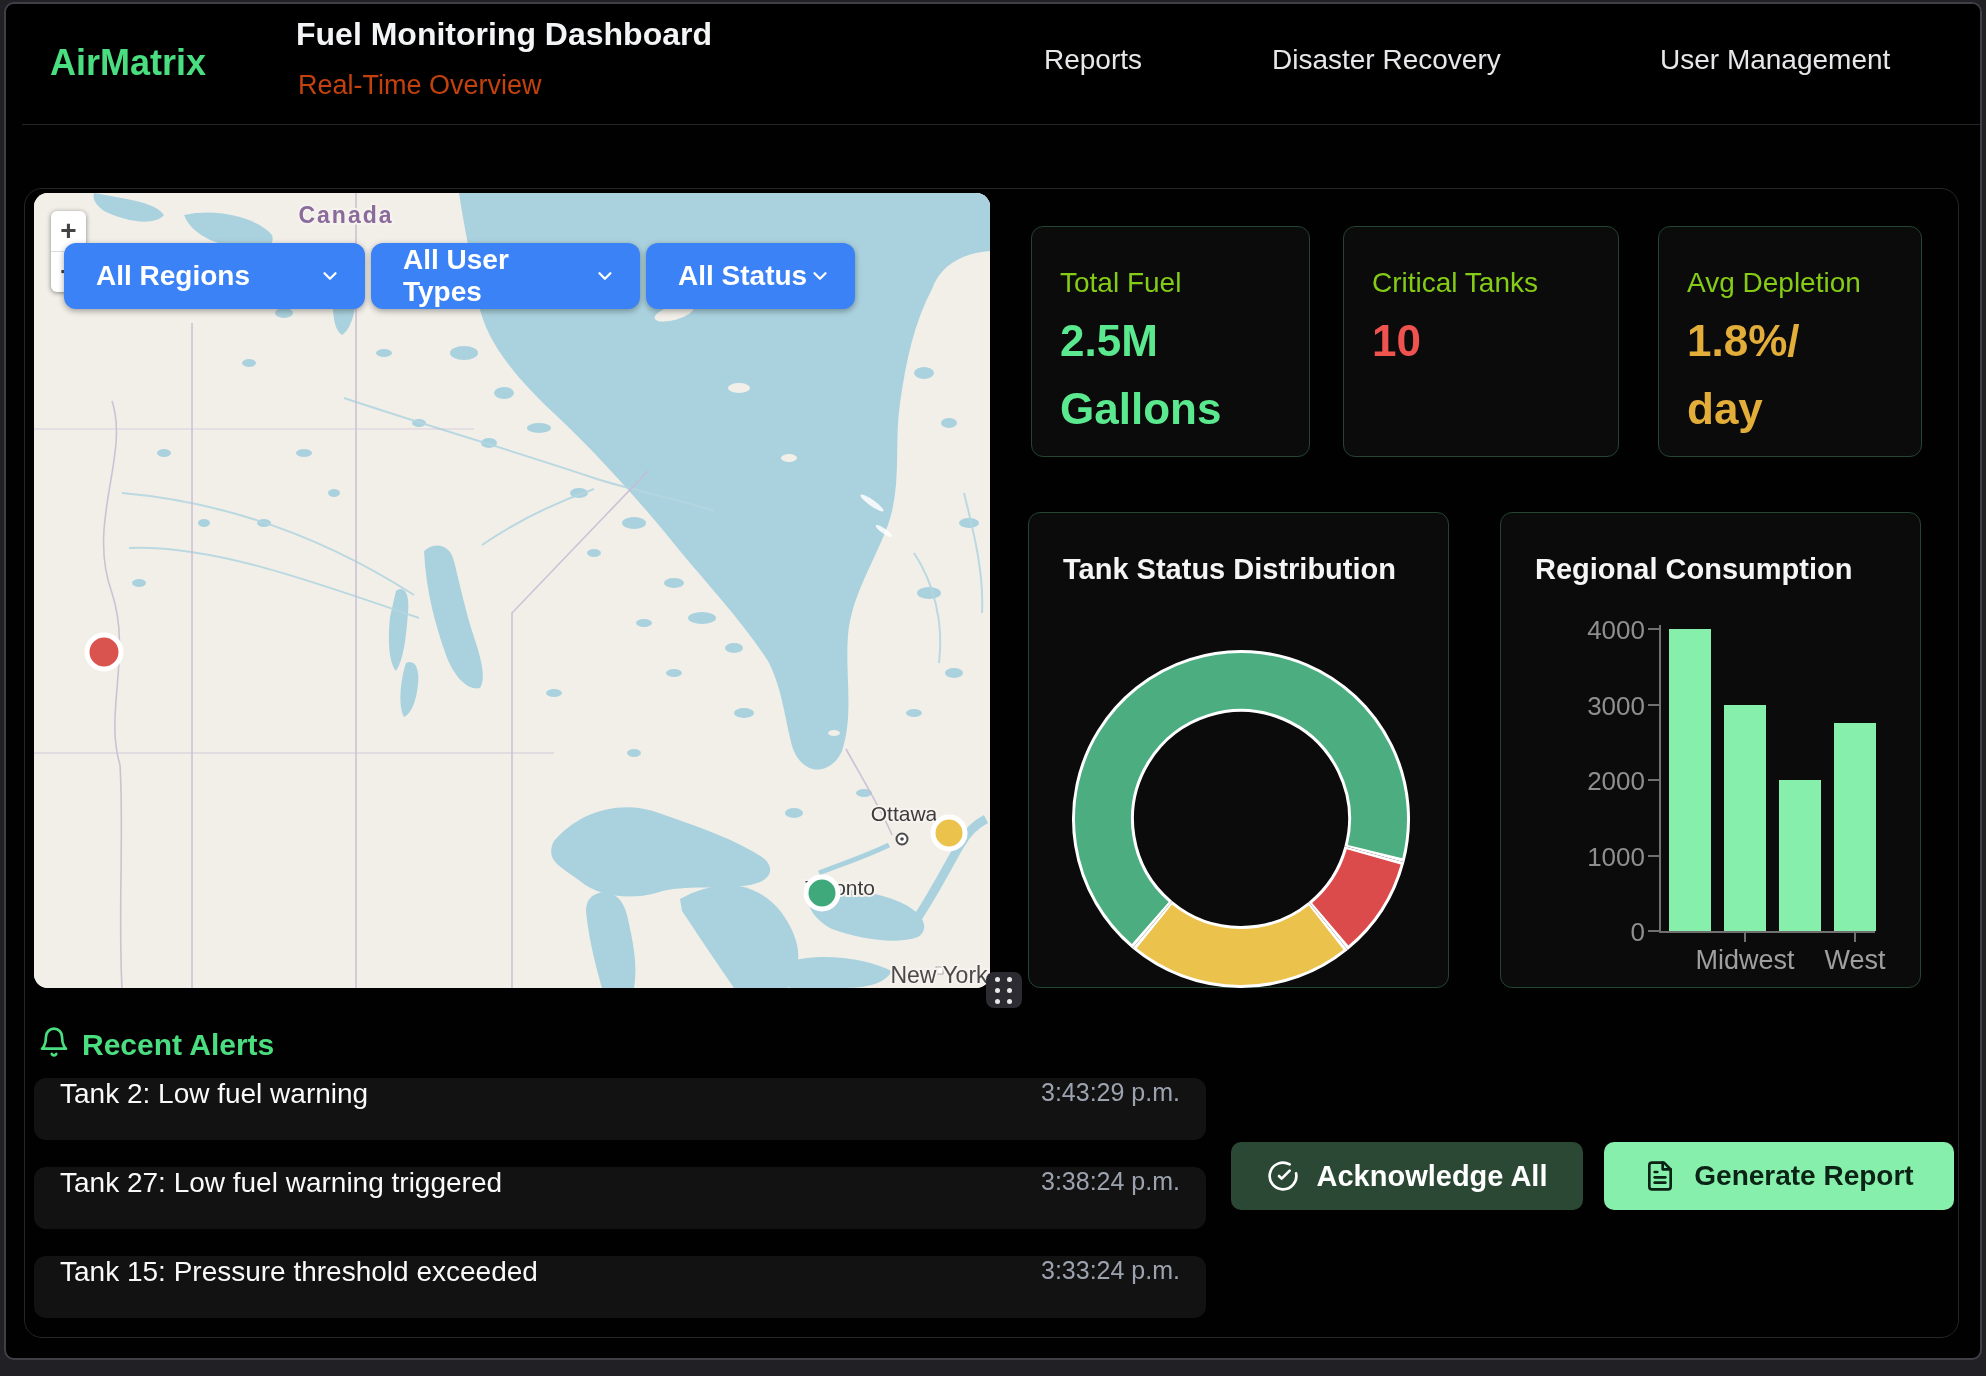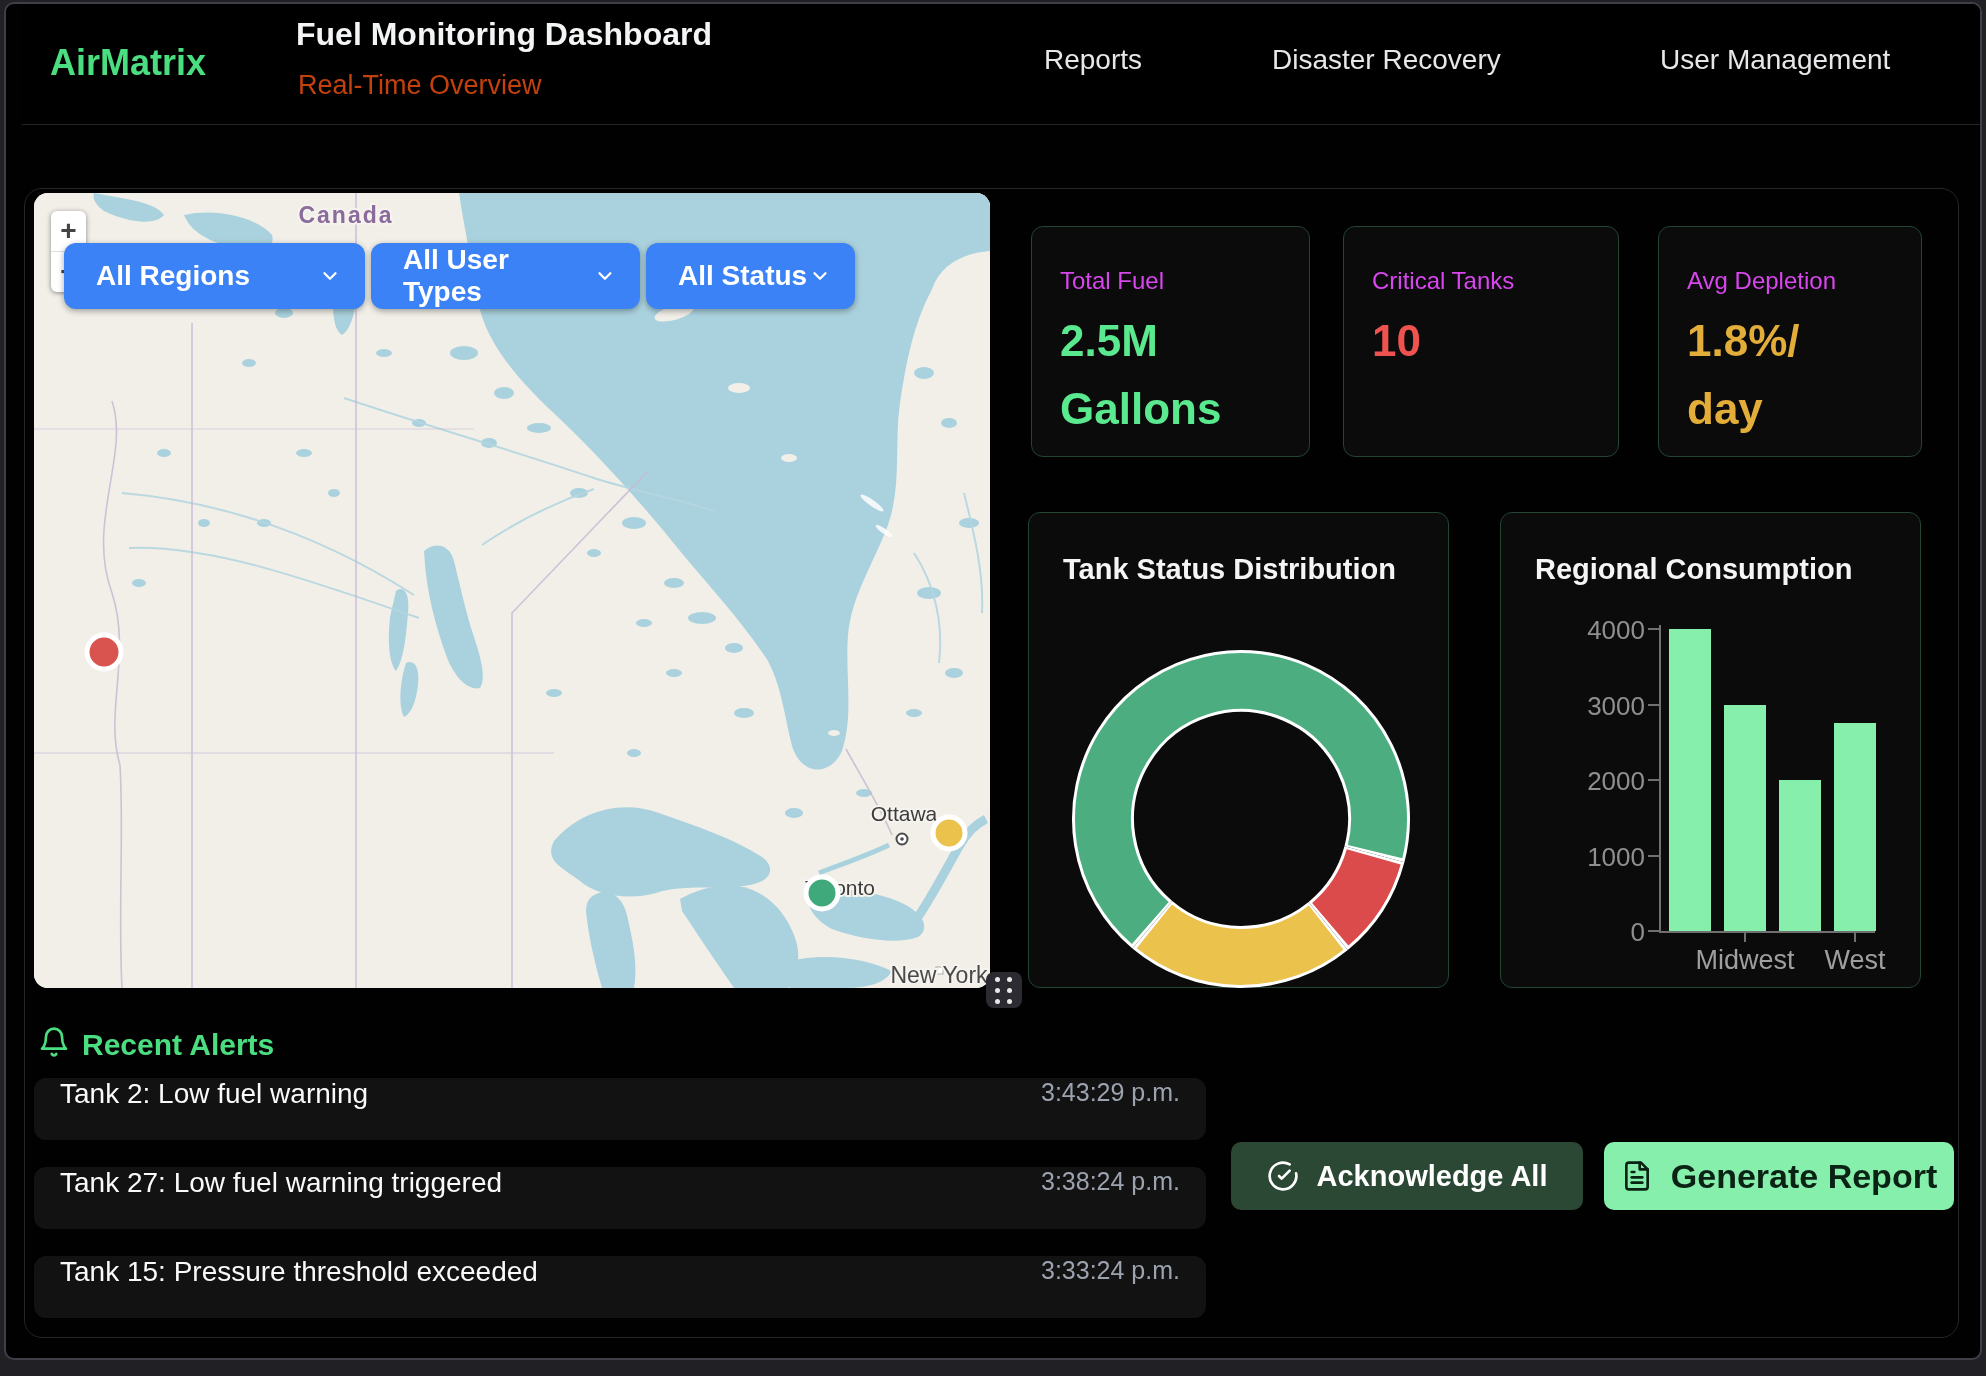--- a/index.html
+++ b/index.html
@@ -34,21 +34,21 @@
   .dd1{left:30px;width:301px}.dd2{left:337px;width:269px}.dd3{left:612px;width:209px}
   .drag-handle{position:absolute;left:980px;top:968px;width:36px;height:36px;background:#2b2b31;
                border-radius:8px;display:grid;grid-template-columns:8px 8px;gap:4px;
                justify-content:center;align-content:center;cursor:grab}
   .drag-handle i{width:5px;height:5px;border-radius:50%;background:#e8e8e8;display:block;margin:1px}
   
   .card{position:absolute;background:#0b0b0b;border:1px solid #234532;border-radius:12px;box-sizing:border-box}
   .kpi1{left:1025px;top:222px;width:279px;height:231px}
   .kpi2{left:1337px;top:222px;width:276px;height:231px}
   .kpi3{left:1652px;top:222px;width:264px;height:231px}
-  .kpi-label{position:absolute;left:28px;top:40px;font-size:24px;color:#d946ef}
+  .kpi-label{position:absolute;left:28px;top:40px;font-size:28px;color:#84cc16}
   .kpi-value{position:absolute;left:28px;top:80px;font-size:44px;font-weight:bold;line-height:68px}
   .c-green{color:#5BE98F}.c-red{color:#EF5350}.c-amber{color:#E3AD3A}
   
   .donut-card{left:1022px;top:508px;width:421px;height:476px}
   .bar-card{left:1494px;top:508px;width:421px;height:476px}
   .card-title{position:absolute;left:34px;top:40px;font-size:29px;font-weight:bold;color:#f5f5f5}
   #donut-svg{position:absolute;left:24px;top:118px}
   #bar-plot{position:absolute;left:0;top:0;width:421px;height:476px}
   #bar-plot .vaxis{position:absolute;left:158px;top:112px;width:2px;height:308px;background:#707070}
   #bar-plot .haxis{position:absolute;left:158px;top:418px;width:216px;height:2px;background:#707070}
@@ -64,21 +64,21 @@
              display:flex;box-sizing:border-box;padding:0 26px}
   .alert-text{font-size:28px;color:#fafafa}
   .alert-time{margin-left:auto;font-size:25px;color:#9ca3af}
   .row1{top:1074px}.row2{top:1163px}.row3{top:1252px}
   
   .btn{position:absolute;top:1138px;height:68px;border-radius:10px;display:flex;align-items:center;
        justify-content:center;gap:18px;cursor:pointer;box-sizing:border-box}
   .btn-ack{left:1225px;width:352px;background:#2b4834}
   .btn-ack .btn-label{color:#fff;font-size:29px;font-weight:bold}
   .btn-gen{left:1598px;width:350px;background:#86efac}
-  .btn-gen .btn-label{color:#0b2315;font-size:34px;font-weight:bold}
+  .btn-gen .btn-label{color:#0b2315;font-size:28px;font-weight:bold}
 </style>
 </head>
 <body>
 
 <div class="panel">
 
   <div class="header">
     <div class="logo">AirMatrix</div>
     <div class="page-title">Fuel Monitoring Dashboard</div>
     <div class="page-subtitle">Real-Time Overview</div>

